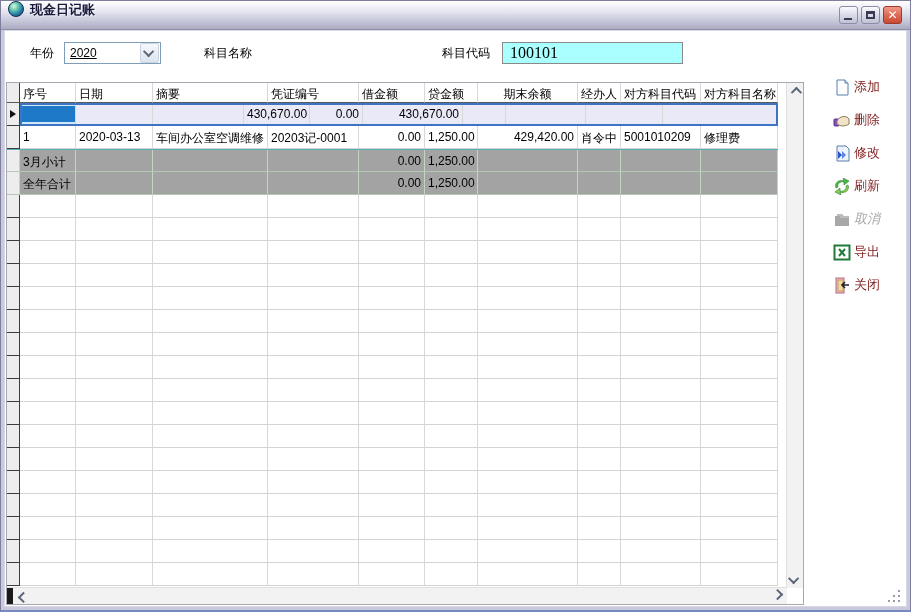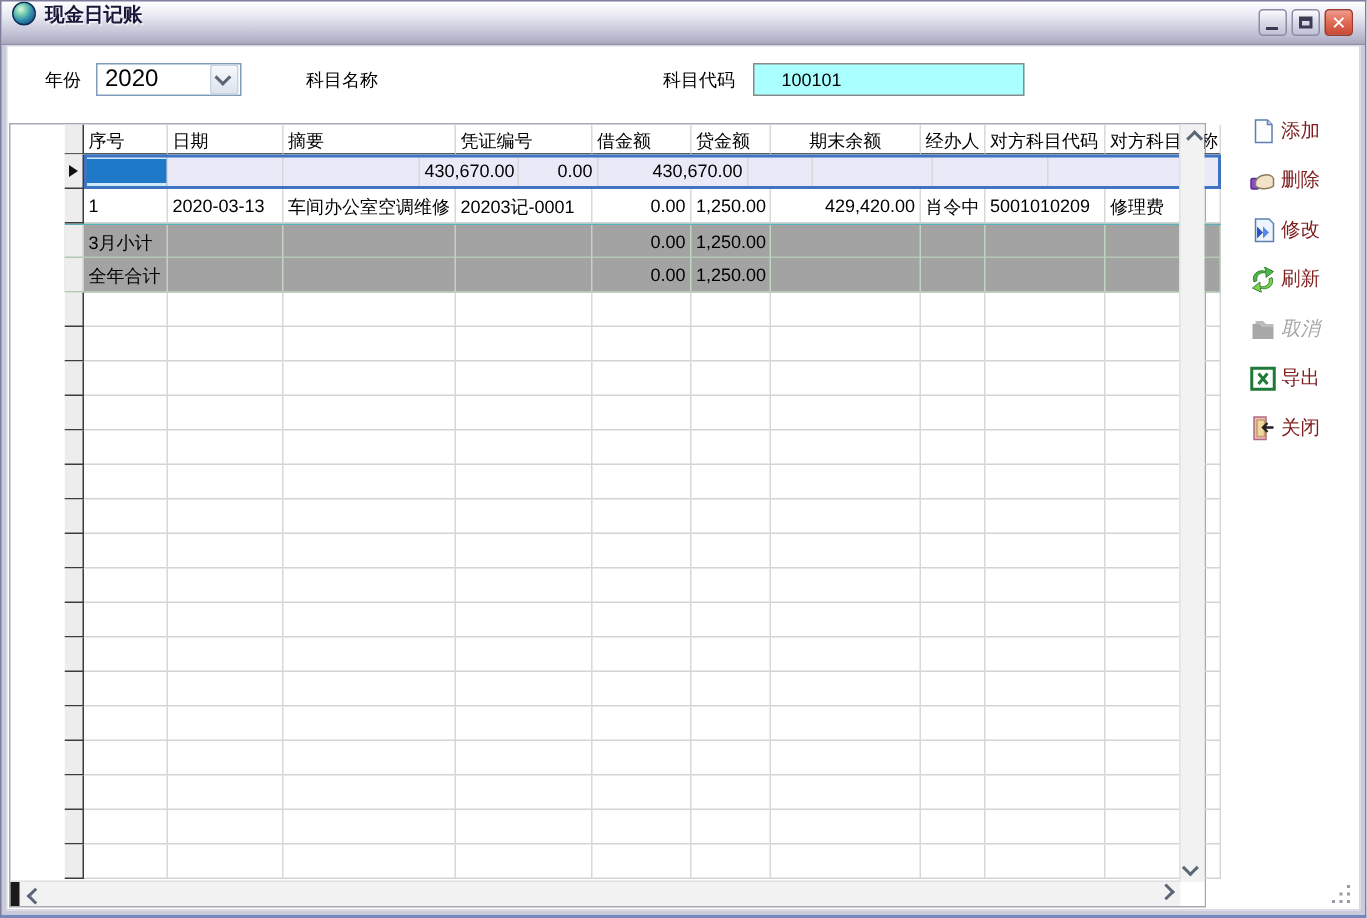--- a/index.html
+++ b/index.html
@@ -18,33 +18,33 @@
         background:linear-gradient(#fbfbfe,#d9dae8 50%,#c0c1d4);position:relative;cursor:pointer;}
   .wbtn.close{background:linear-gradient(#f09a8a,#e06a55 50%,#c94a35);border-color:#9c3a2a;
         color:#fff;font-weight:bold;font-size:12px;text-align:center;line-height:16px;}
   .glyph-min{position:absolute;left:4px;bottom:3px;width:8px;height:2px;background:#3a3a55;}
   .glyph-max{position:absolute;left:4px;top:4px;width:9px;height:8px;border:2px solid #3a3a55;border-top-width:3px;box-sizing:border-box;background:transparent;}
   
   .content{position:absolute;left:3px;top:29px;right:3px;bottom:3px;background:#ffffff;border:1px solid #d8d8e4;box-sizing:border-box;}
   .lbl{position:absolute;height:22px;line-height:22px;font-size:12px;color:#000;}
   .combo{position:absolute;height:22px;background:#fff;border:1px solid #7f9db9;box-sizing:border-box;
          display:flex;align-items:center;cursor:pointer;}
-  .combo-value{flex:1;font-size:16px;padding-left:5px;white-space:nowrap;overflow:hidden;}
+  .combo-value{flex:1;font-size:12px;padding-left:5px;white-space:nowrap;overflow:hidden;text-decoration:underline;}
   .combo-btn{width:17px;height:18px;margin:1px;border:1px solid #c9d4e2;border-radius:2px;
              background:linear-gradient(#f6f8fb,#dde4ee);display:flex;align-items:center;justify-content:center;}
   .chev{width:6px;height:6px;border-left:2px solid #5a6678;border-bottom:2px solid #5a6678;display:inline-block;}
   .chev.down{transform:rotate(-45deg) translateY(-2px);}
   .chev.up{transform:rotate(135deg) translateY(-2px);}
   .chev.left{transform:rotate(45deg) translateX(2px);}
   .chev.right{transform:rotate(-135deg) translateX(2px);}
   .code-input{position:absolute;height:22px;box-sizing:border-box;border:1px solid #8a8a8a;background:#aaffff;
-              font-size:12px;padding:0 0 0 18px;font-family:Liberation Sans, sans-serif;color:#000;}
+              font-size:16px;padding:0 0 0 7px;font-family:Liberation Serif, serif;color:#000;}
   
   .grid-box{position:absolute;left:1px;top:51px;width:798px;height:523px;border:1px solid #a8a8b4;box-sizing:border-box;background:#fff;}
-  .grid{position:absolute;left:0;top:0;width:771px;bottom:16px;overflow:hidden;margin-left:36px;}
+  .grid{position:absolute;left:0;top:0;width:771px;bottom:16px;overflow:hidden;}
   .trow{display:flex;height:23px;box-sizing:border-box;}
   .trow.header{height:20px;}
   .cell{flex:0 0 auto;box-sizing:border-box;font-size:12px;color:#000;padding:4px 3px 0 3px;
         border-right:1px solid #d8d8d8;border-bottom:1px solid #d4d4d4;white-space:nowrap;overflow:hidden;}
   .header .cell{border-bottom:1px solid #5a5a5a;padding-top:3px;}
   .sel{width:13px;flex:0 0 13px;background:#ededed;border-right:1px solid #3c3c3c;border-bottom:1px solid #3c3c3c;
        position:relative;padding:0;}
   .c0{width:56px}.c1{width:77px}.c2{width:115px}.c3{width:91px}
   .c4{width:66px;text-align:right}.c5{width:53px;text-align:right}.c6{width:100px;text-align:right}
   .c7{width:43px}.c8{width:80px}.c9{width:77px}

